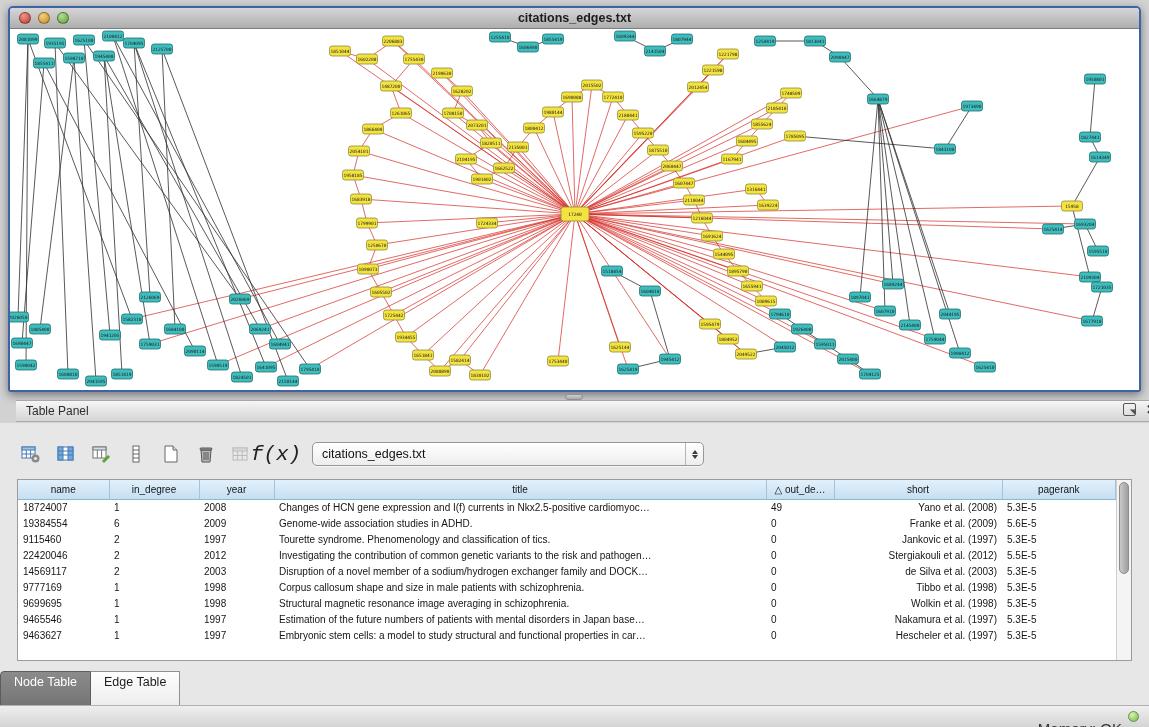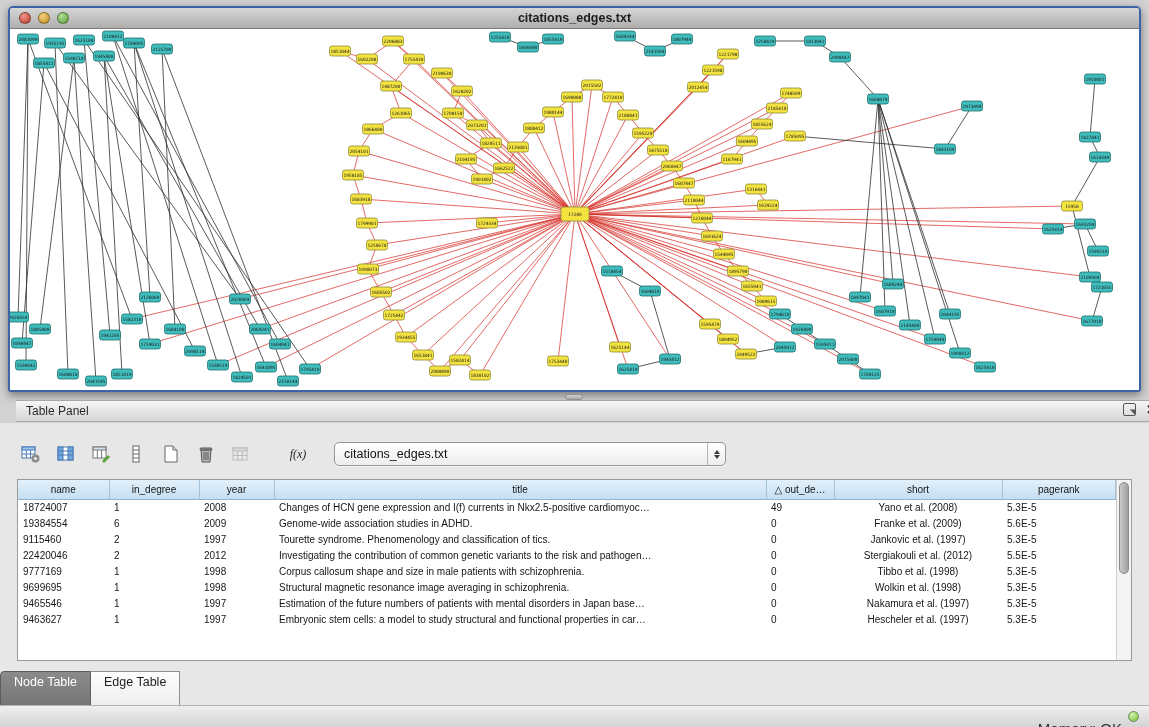--- a/index.html
+++ b/index.html
@@ -36,39 +36,39 @@
     font-size:12px; line-height:21px; color:#2c2c2c; padding-left:10px;margin-left:16px; }
   .panel-hdr-icons { position:absolute; right:8px; top:2px; display:flex; gap:10px; align-items:center; }
   .float-ic { width:13px; height:13px; border:1.5px solid #555; border-radius:2px; position:relative; cursor:pointer; }
   .float-ic::after { content:"◥"; position:absolute; right:0; top:-3px; font-size:7px; color:#555; }
   .close-ic { font-size:13px; font-weight:bold; color:#333; cursor:pointer; line-height:13px; }
 
   .panel-body { position:absolute; left:0; top:423px; width:100%; height:282px; background:#e7e7e7; }
 
   .toolbar { position:absolute; top:16px; left:18px; height:30px; display:flex; align-items:center; gap:9px; }
   .tb-btn { width:26px; height:26px; display:flex; align-items:center; justify-content:center; cursor:pointer; border-radius:3px; }
-  .fx { font-family:Liberation Serif, serif; font-style:italic; font-size:12px; color:#222;margin-left:22px; }
+  .fx { font-family:Liberation Mono, monospace; font-style:italic; font-size:21px; color:#222; }
   .combo { margin-left:14px; width:392px; height:24px; background:linear-gradient(#ffffff,#ededed);
     border:1px solid #969696; border-radius:5px; display:flex; align-items:center; cursor:pointer;
     box-shadow:0 1px 1px rgba(255,255,255,.7); position:relative; }
   .combo .val { flex:1; font-size:12.5px; color:#111; padding:0 9px; }
   .combo .arrows { width:18px; height:22px; border-left:1px solid #b5b5b5; display:flex; flex-direction:column;
     align-items:center; justify-content:center; gap:1px; }
   .combo .arrows i { width:0; height:0; border-left:3.5px solid transparent; border-right:3.5px solid transparent; display:block; }
   .combo .arrows i.up { border-bottom:4px solid #3c3c3c; }
   .combo .arrows i.dn { border-top:4px solid #3c3c3c; }
 
   .table-wrap { position:absolute; top:56px; left:17px; right:17px; height:182px;
     background:#fff; border:1px solid #9b9b9b; overflow:hidden; }
   table { border-collapse:collapse; table-layout:fixed; width:calc(100% - 15px); font-size:10px; color:#151515; }
   thead th { height:19px; font-weight:normal; text-align:center; background:linear-gradient(#e2f0fb,#c5dff2);
     border-right:1px solid #a5c4da; border-bottom:1px solid #8fb5d0; overflow:hidden; white-space:nowrap; cursor:pointer; }
   tbody td { height:16px; padding:0 5px; white-space:nowrap; overflow:hidden; }
   tbody tr { cursor:default; }
-  td.c5 { text-align:center; }
+  td.c5 { text-align:right; }
   .vscroll { position:absolute; right:0; top:0; bottom:0; width:15px; background:#f4f4f4; border-left:1px solid #cfcfcf; }
   .vthumb { position:absolute; left:2px; right:2px; top:2px; height:92px; border-radius:6px;
     background:linear-gradient(90deg,#c9c9c9,#9f9f9f); border:1px solid #8d8d8d; cursor:pointer; }
 
   .tabs { position:absolute; top:248px; left:0; right:0; display:flex; justify-content:flex-start; }
   .tab { font-size:12.5px; padding:3px 13px; border:1px solid #8f8f8f; border-left-width:0;
     background:linear-gradient(#fefefe,#e2e2e2); color:#1d1d1d; cursor:pointer; }
   .tab:first-child { border-left-width:1px; border-radius:4px 0 0 4px; }
   .tab:last-child { border-radius:0 4px 4px 0;margin-top:36px; }
   .tab.active { background:linear-gradient(#8b8b8b,#666666); color:#fff; border-color:#5c5c5c; }
@@ -972,20 +972,29 @@
           <tr>
             <td class="c0">22420046</td>
             <td class="c1">2</td>
             <td class="c2">2012</td>
             <td class="c3">Investigating the contribution of common genetic variants to the risk and pathogen…</td>
             <td class="c4">0</td>
             <td class="c5">Stergiakouli et al. (2012)</td>
             <td class="c6">5.5E-5</td>
           </tr>
           <tr>
+            <td class="c0">14569117</td>
+            <td class="c1">2</td>
+            <td class="c2">2003</td>
+            <td class="c3">Disruption of a novel member of a sodium/hydrogen exchanger family and DOCK…</td>
+            <td class="c4">0</td>
+            <td class="c5">de Silva et al. (2003)</td>
+            <td class="c6">5.3E-5</td>
+          </tr>
+          <tr>
             <td class="c0">9777169</td>
             <td class="c1">1</td>
             <td class="c2">1998</td>
             <td class="c3">Corpus callosum shape and size in male patients with schizophrenia.</td>
             <td class="c4">0</td>
             <td class="c5">Tibbo et al. (1998)</td>
             <td class="c6">5.3E-5</td>
           </tr>
           <tr>
             <td class="c0">9699695</td>

